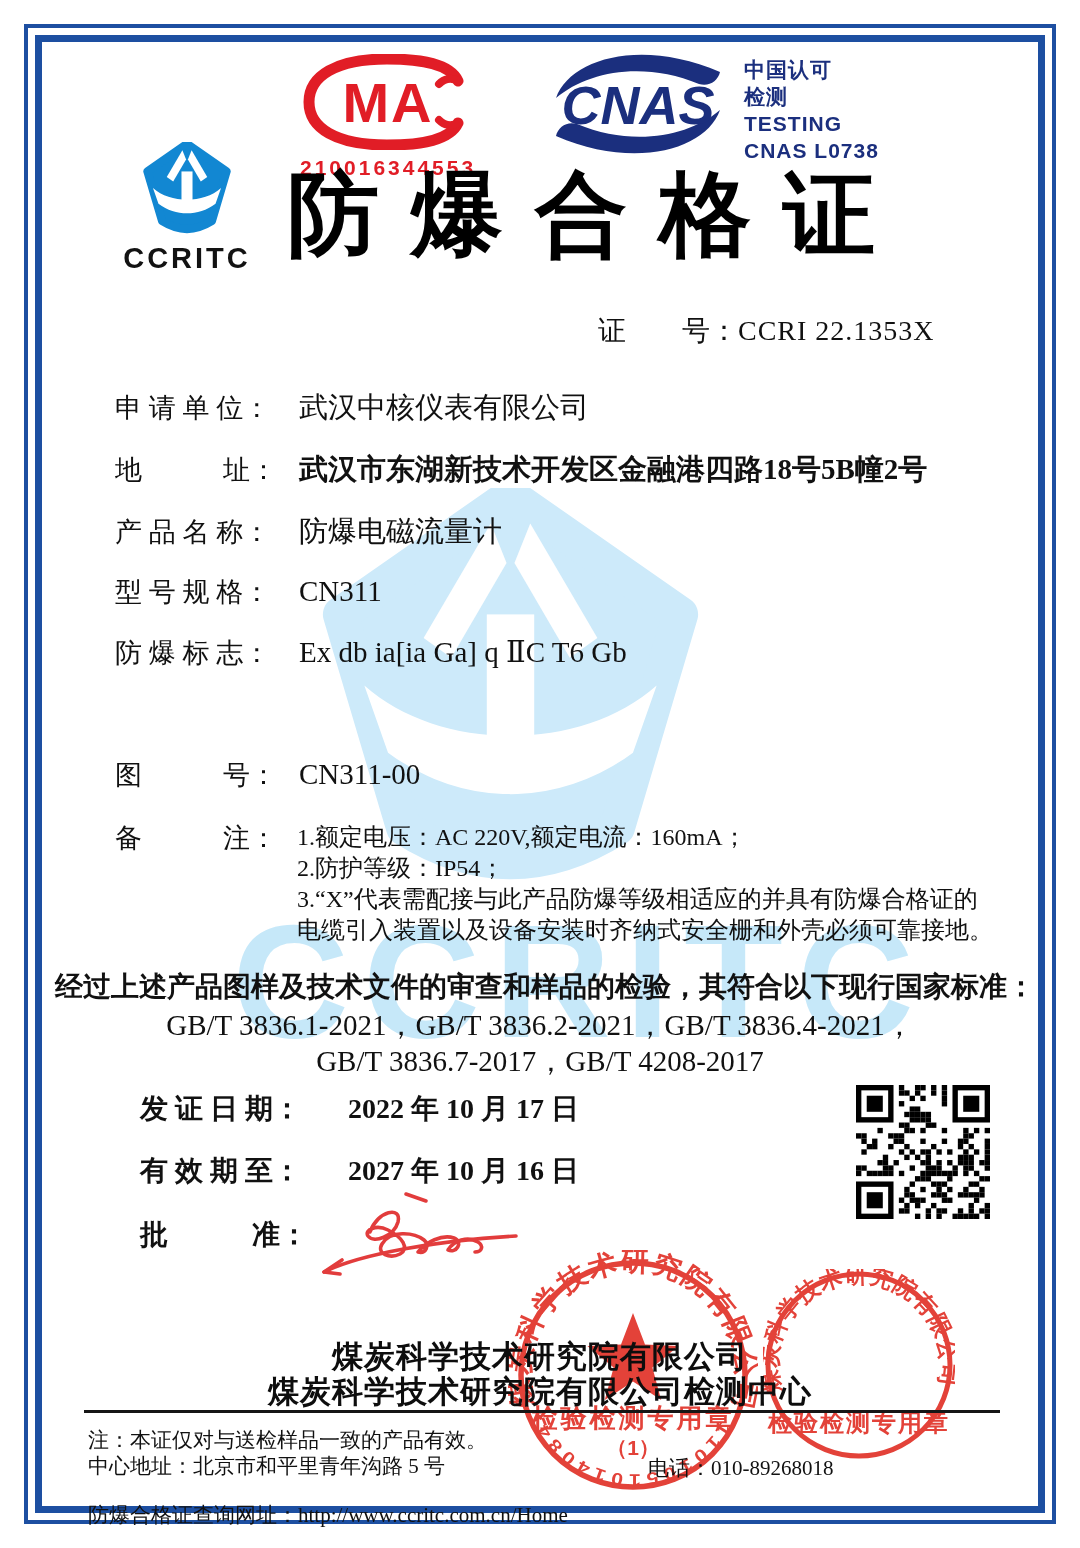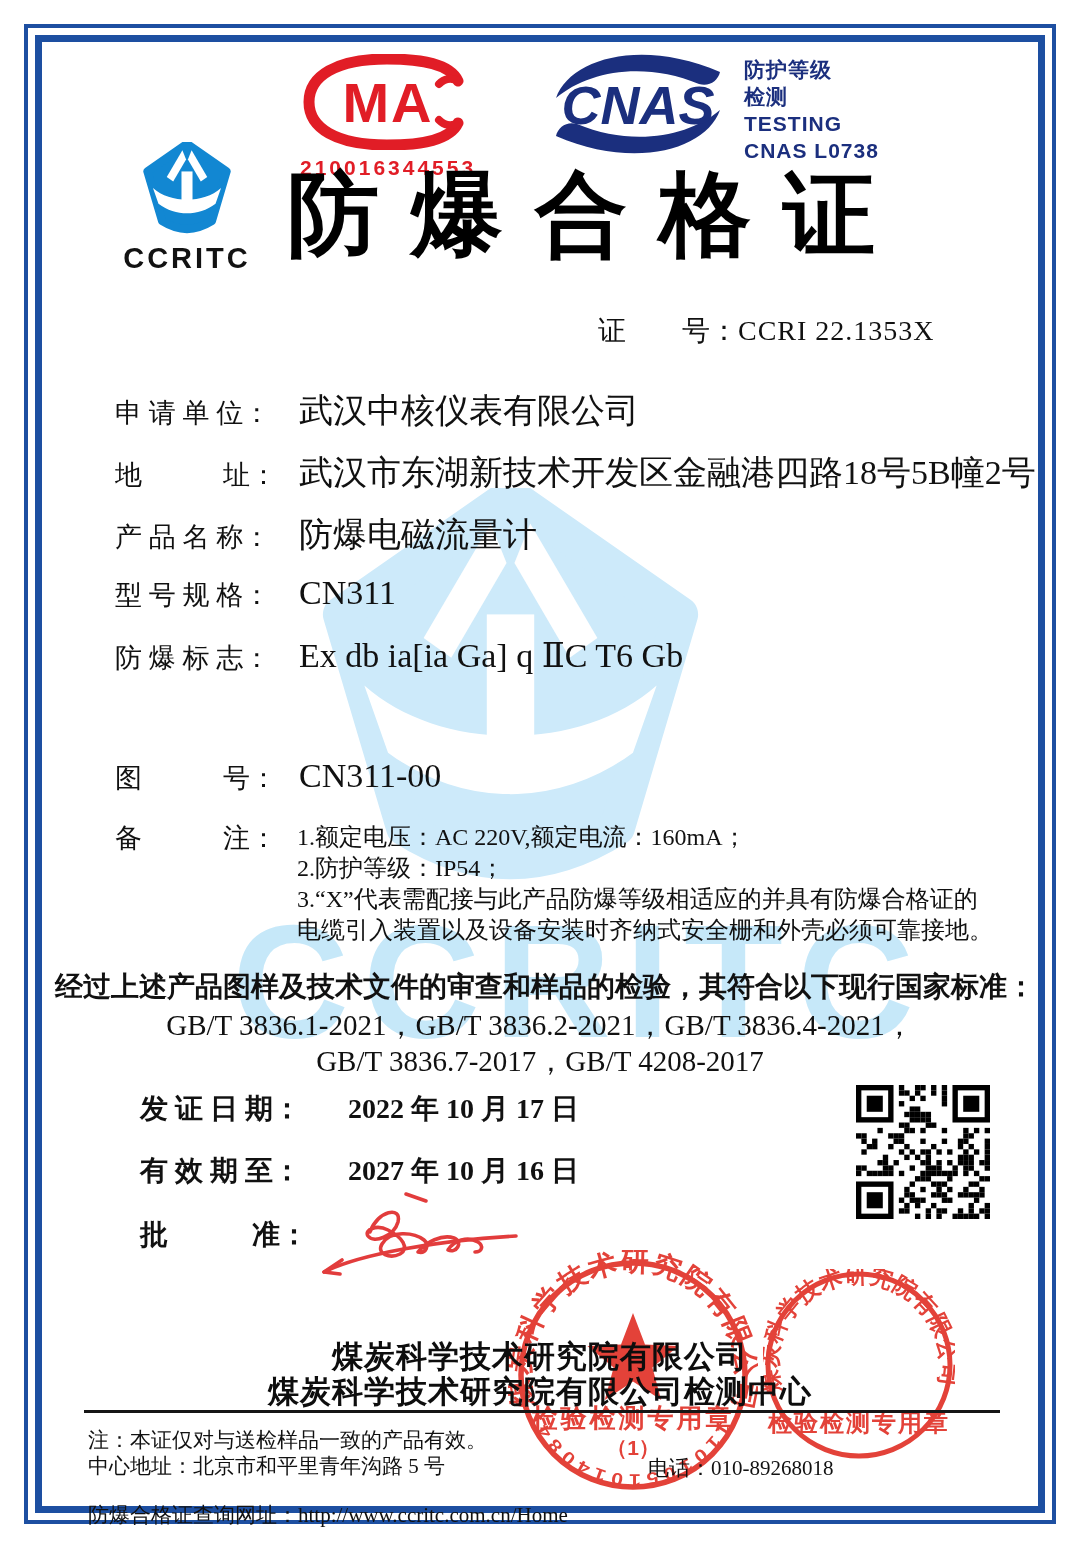--- a/index.html
+++ b/index.html
@@ -25,22 +25,22 @@
   .cnas{left:548px;top:46px;z-index:1;}
   .cnas-lines{left:744px;top:56px;font-family:"Liberation Sans","DejaVu Sans",sans-serif;
               font-weight:bold;font-size:21px;line-height:27px;color:#1b2f7e;letter-spacing:1px;z-index:1;}
   
   .cert-no{left:598px;top:312px;font-size:28px;white-space:nowrap;z-index:1;}
   .cert-no .lab{white-space:pre;}
   .cert-no .val{letter-spacing:1px;}
   
   .field-row{position:absolute;left:115px;white-space:nowrap;z-index:1;}
   .f-label{display:inline-block;width:184px;white-space:pre;font-size:27px;}
-  .f-value{font-size:34px;}
-  .bold{font-weight:normal;}
+  .f-value{font-size:29px;}
+  .bold{font-weight:bold;}
   .remark-lines{left:297px;top:822px;width:720px;z-index:1;}
   .r-line{font-size:24px;line-height:31px;white-space:nowrap;}
   
   .std{left:55px;width:970px;text-align:center;z-index:1;white-space:nowrap;}
   .std1{top:968px;font-size:28px;font-weight:bold;}
   .std2{top:1006px;font-size:29px;}
   .std3{top:1042px;font-size:29px;}
   
   .date-row{position:absolute;left:140px;white-space:nowrap;z-index:1;font-weight:bold;}
   .d-label{display:inline-block;width:208px;white-space:pre;font-size:28px;}
@@ -110,21 +110,21 @@
     </svg>
     <div class="cma-num">210016344553</div>
   </div>
 
   <svg class="abs cnas" width="180" height="118" viewBox="0 0 180 118">
     <path d="M8 52 C22 12 94 -8 172 26 C170 35 161 41 151 38 C96 15 40 25 8 52 Z" fill="#1b2f7e"></path>
     <path d="M172 64 C158 104 86 124 8 90 C10 81 19 75 29 78 C84 101 140 91 172 64 Z" fill="#1b2f7e"></path>
     <text x="90" y="78" text-anchor="middle" font-family="Liberation Sans, DejaVu Sans, sans-serif" font-style="italic" font-weight="900" font-size="54" fill="#1b2f7e">CNAS</text>
   </svg>
   <div class="abs cnas-lines">
-    <div>防护等级</div>
+    <div>中国认可</div>
     <div>检测</div>
     <div>TESTING</div>
     <div>CNAS L0738</div>
   </div>
 
   <div class="abs title">防爆合格证</div>
 
   <div class="abs cert-no">
     <span class="lab">证　　号：</span><span class="val">CCRI 22.1353X</span>
   </div>

